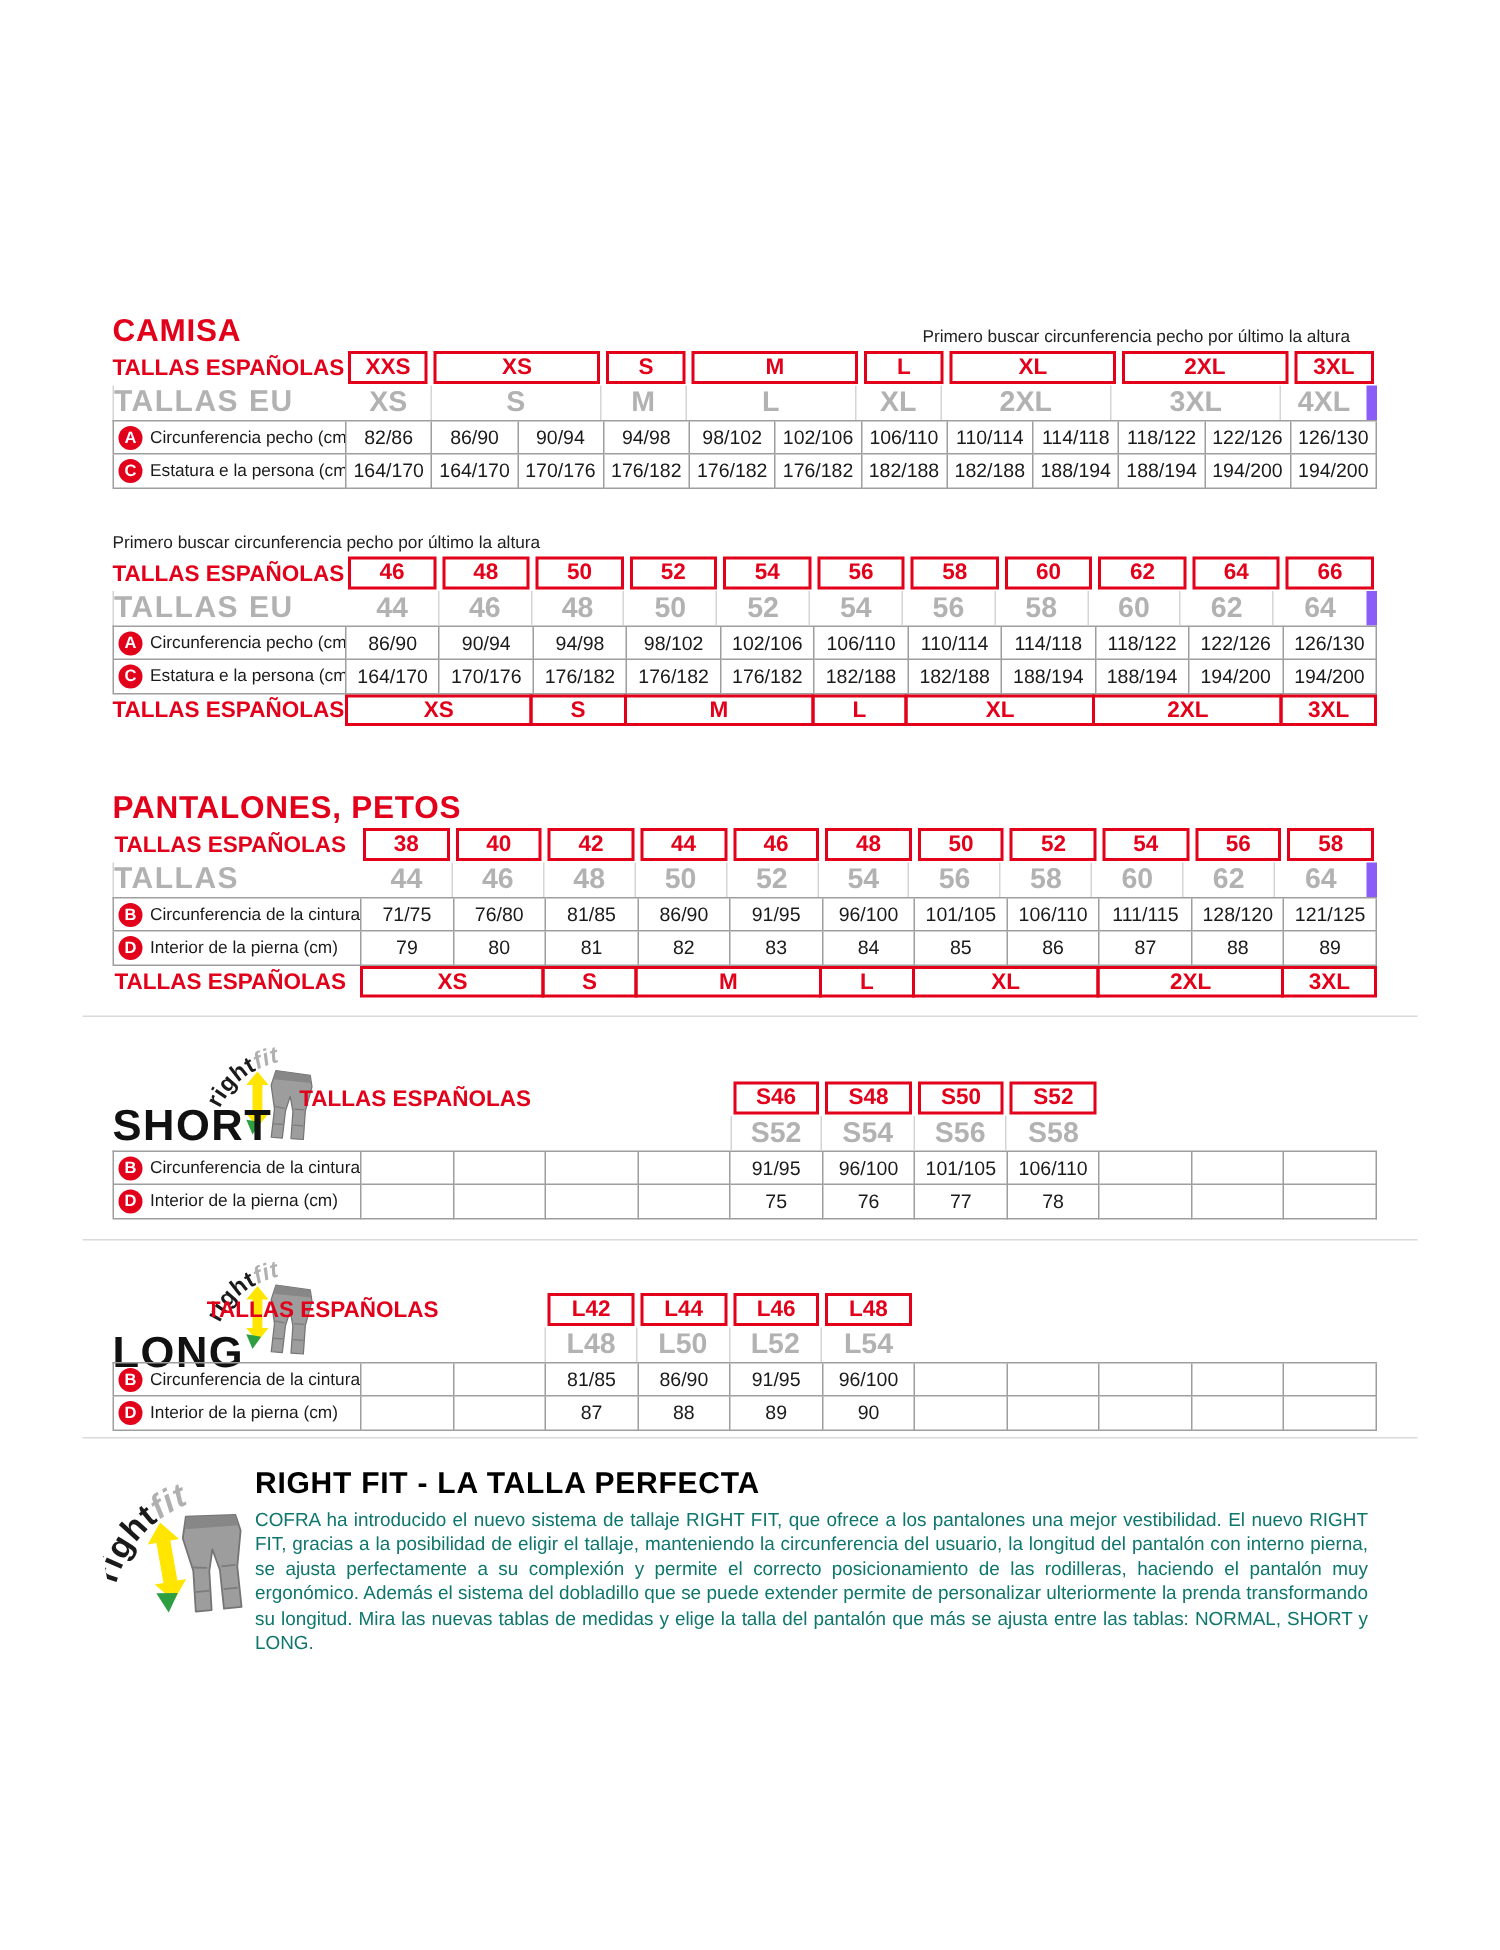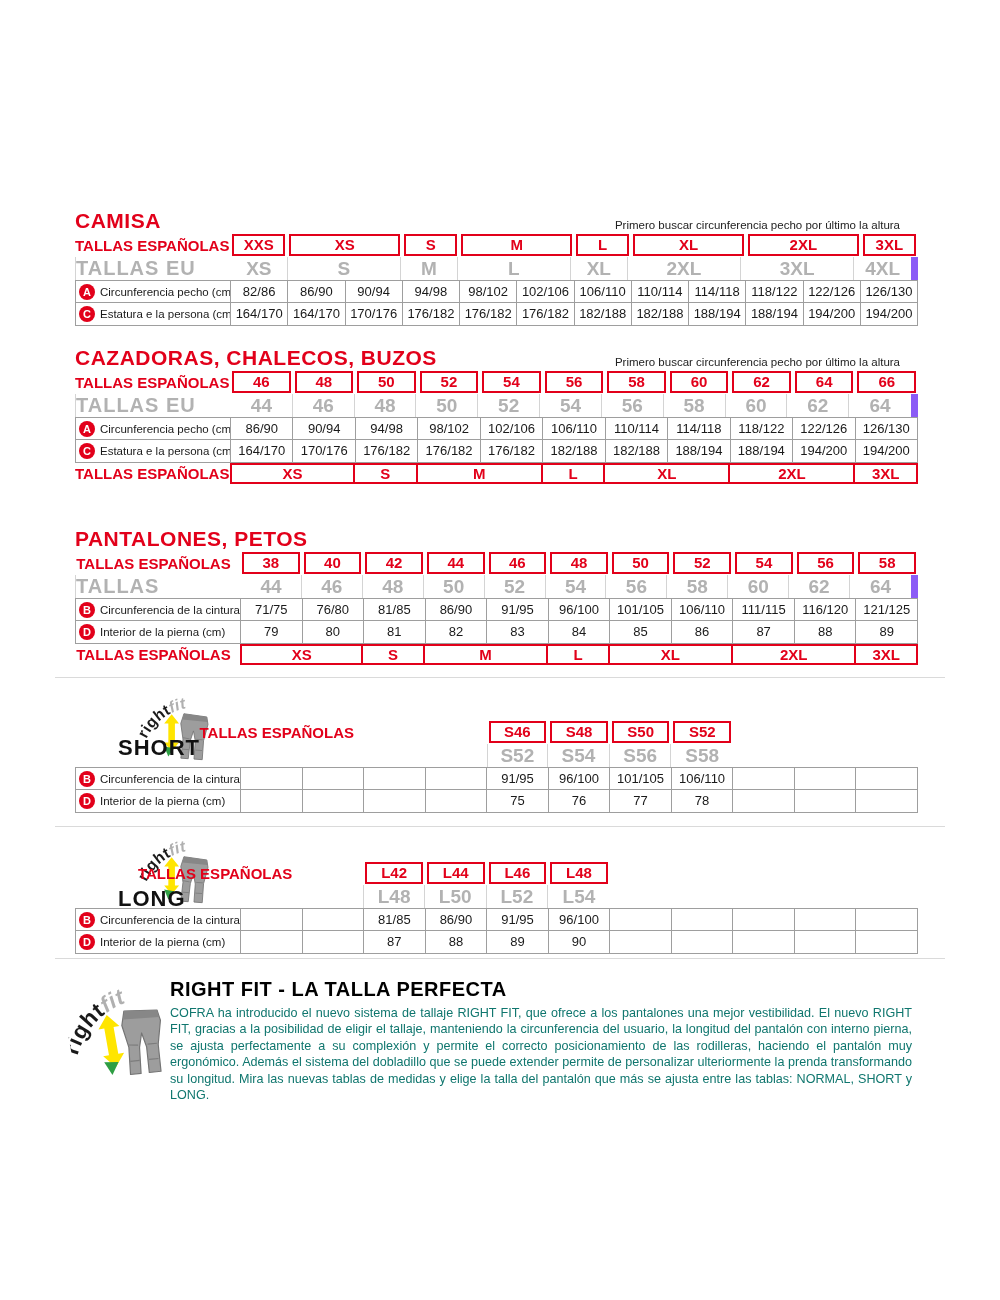--- a/index.html
+++ b/index.html
@@ -36,21 +36,21 @@
            font-weight:bold;font-size:11px;display:inline-flex;align-items:center;justify-content:center;}
   .mlabel{font-size:11.5px;white-space:nowrap;line-height:12px;}
 
   .red-bottom{height:21px;}
   .red-span{border:2px solid #e2001a;color:#e2001a;font-weight:bold;font-size:15px;text-align:center;
             line-height:17px;box-sizing:border-box;height:21px;}
   .red-span + .red-span{margin-left:-2px;}
 
   .divider{position:absolute;left:55px;width:890px;height:0;border-top:1px solid #dadada;}
 
-  .fit-name{position:absolute;left:0;font-size:22px;font-weight:bold;letter-spacing:1px;color:#111;margin-left:43px;}
+  .fit-name{position:absolute;left:0;font-size:29px;font-weight:bold;letter-spacing:1px;color:#111;}
   .logo-slot{position:absolute;}
   .logo-slot svg{width:100%;height:100%;}
 
   .rf-heading{position:absolute;left:95px;margin:0;font-size:20px;font-weight:bold;color:#000000;letter-spacing:.5px;white-space:nowrap;}
   .rf-body{position:absolute;left:95px;width:742px;font-size:12.6px;line-height:16.4px;text-align:justify;color:#0f766e;}
 </style>
 </head>
 <body>
 
 <div class="page">
@@ -115,21 +115,20 @@
         <div class="cell">182/188</div>
         <div class="cell">188/194</div>
         <div class="cell">188/194</div>
         <div class="cell">194/200</div>
         <div class="cell">194/200</div>
       </div>
   </section>
 
   <section class="sec" style="top:341px">
     <div class="title-line">
-      <h2 class="sec-title">CAZADORAS, CHALECOS, BUZOS</h2>
       <div class="sec-subtitle">Primero buscar circunferencia pecho por último la altura</div>
     </div>
     <div class="trow t11 esp-row" id="caz-esp">
       <div class="esp-label">TALLAS ESPAÑOLAS</div>
     <div class="red-box">46</div>
         <div class="red-box">48</div>
         <div class="red-box">50</div>
         <div class="red-box">52</div>
         <div class="red-box">54</div>
         <div class="red-box">56</div>
@@ -238,21 +237,21 @@
       </div>
     <div class="cell">71/75</div>
         <div class="cell">76/80</div>
         <div class="cell">81/85</div>
         <div class="cell">86/90</div>
         <div class="cell">91/95</div>
         <div class="cell">96/100</div>
         <div class="cell">101/105</div>
         <div class="cell">106/110</div>
         <div class="cell">111/115</div>
-        <div class="cell">116/120</div>
+        <div class="cell">128/120</div>
         <div class="cell">121/125</div>
       </div>
     <div class="trow t11b data-row" id="pan-r1">
       <div class="cell label-cell">
         <span class="mcircle">D</span>
         <span class="mlabel">Interior de la pierna (cm)</span>
       </div>
     <div class="cell">79</div>
         <div class="cell">80</div>
         <div class="cell">81</div>

